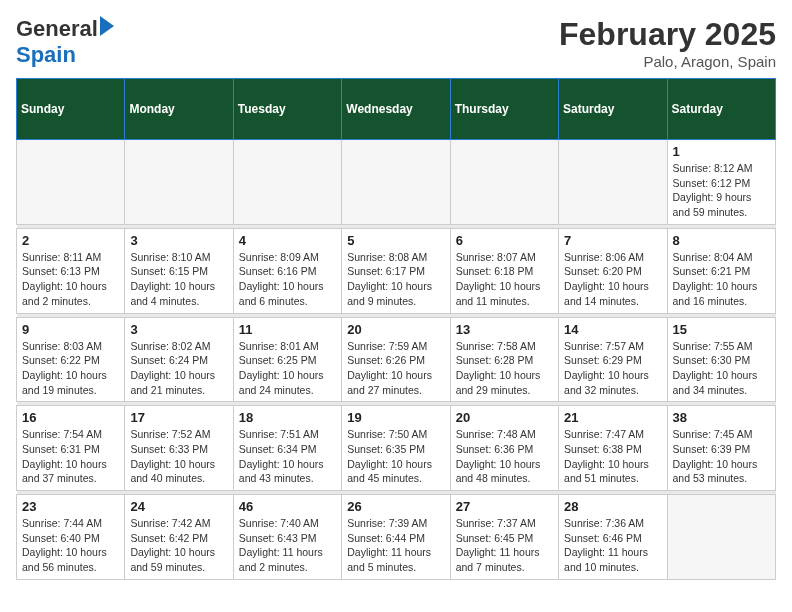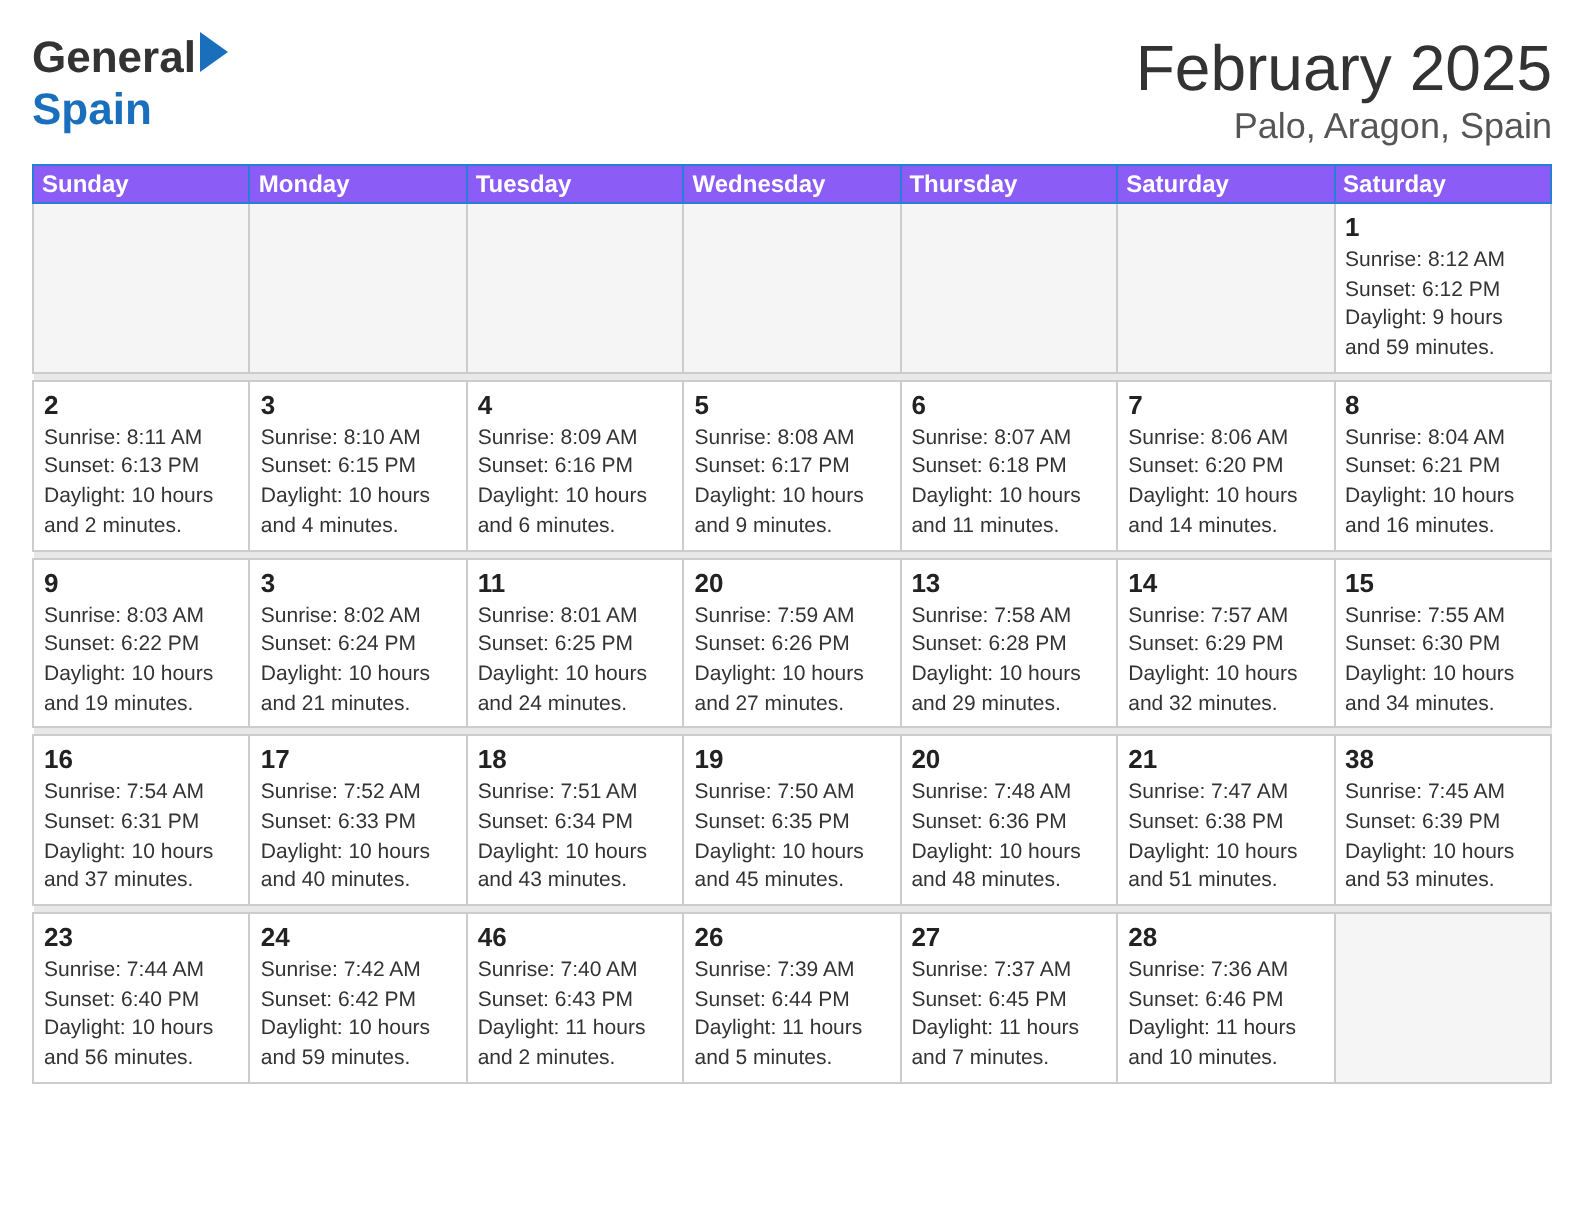--- a/index.html
+++ b/index.html
@@ -31,36 +31,36 @@
       vertical-align: middle;
     }
     .logo-line {
       display: flex;
     }
     .title-area {
       text-align: right;
     }
     .month-title {
       font-size: 32px;
-      font-weight: normal;
+      font-weight: bold;
       color: #333;
     }
     .location {
-      font-size: 18px;
+      font-size: 15px;
       color: #555;
     }
     .calendar {
       width: 100%;
       border-collapse: collapse;
       font-size: 11px;
     }
     .calendar th {
-      background: #8b5cf6;
+      background: #14532d;
       color: #fff;
-      padding: 2px 4px;
+      padding: 23px 4px;
       text-align: left;
       font-size: 12px;
       font-weight: bold;
       border: 1px solid #2a7dd4;
     }
     .calendar td {
       border: 1px solid #ccc;
       vertical-align: top;
       padding: 4px 5px;
       width: 108px;

